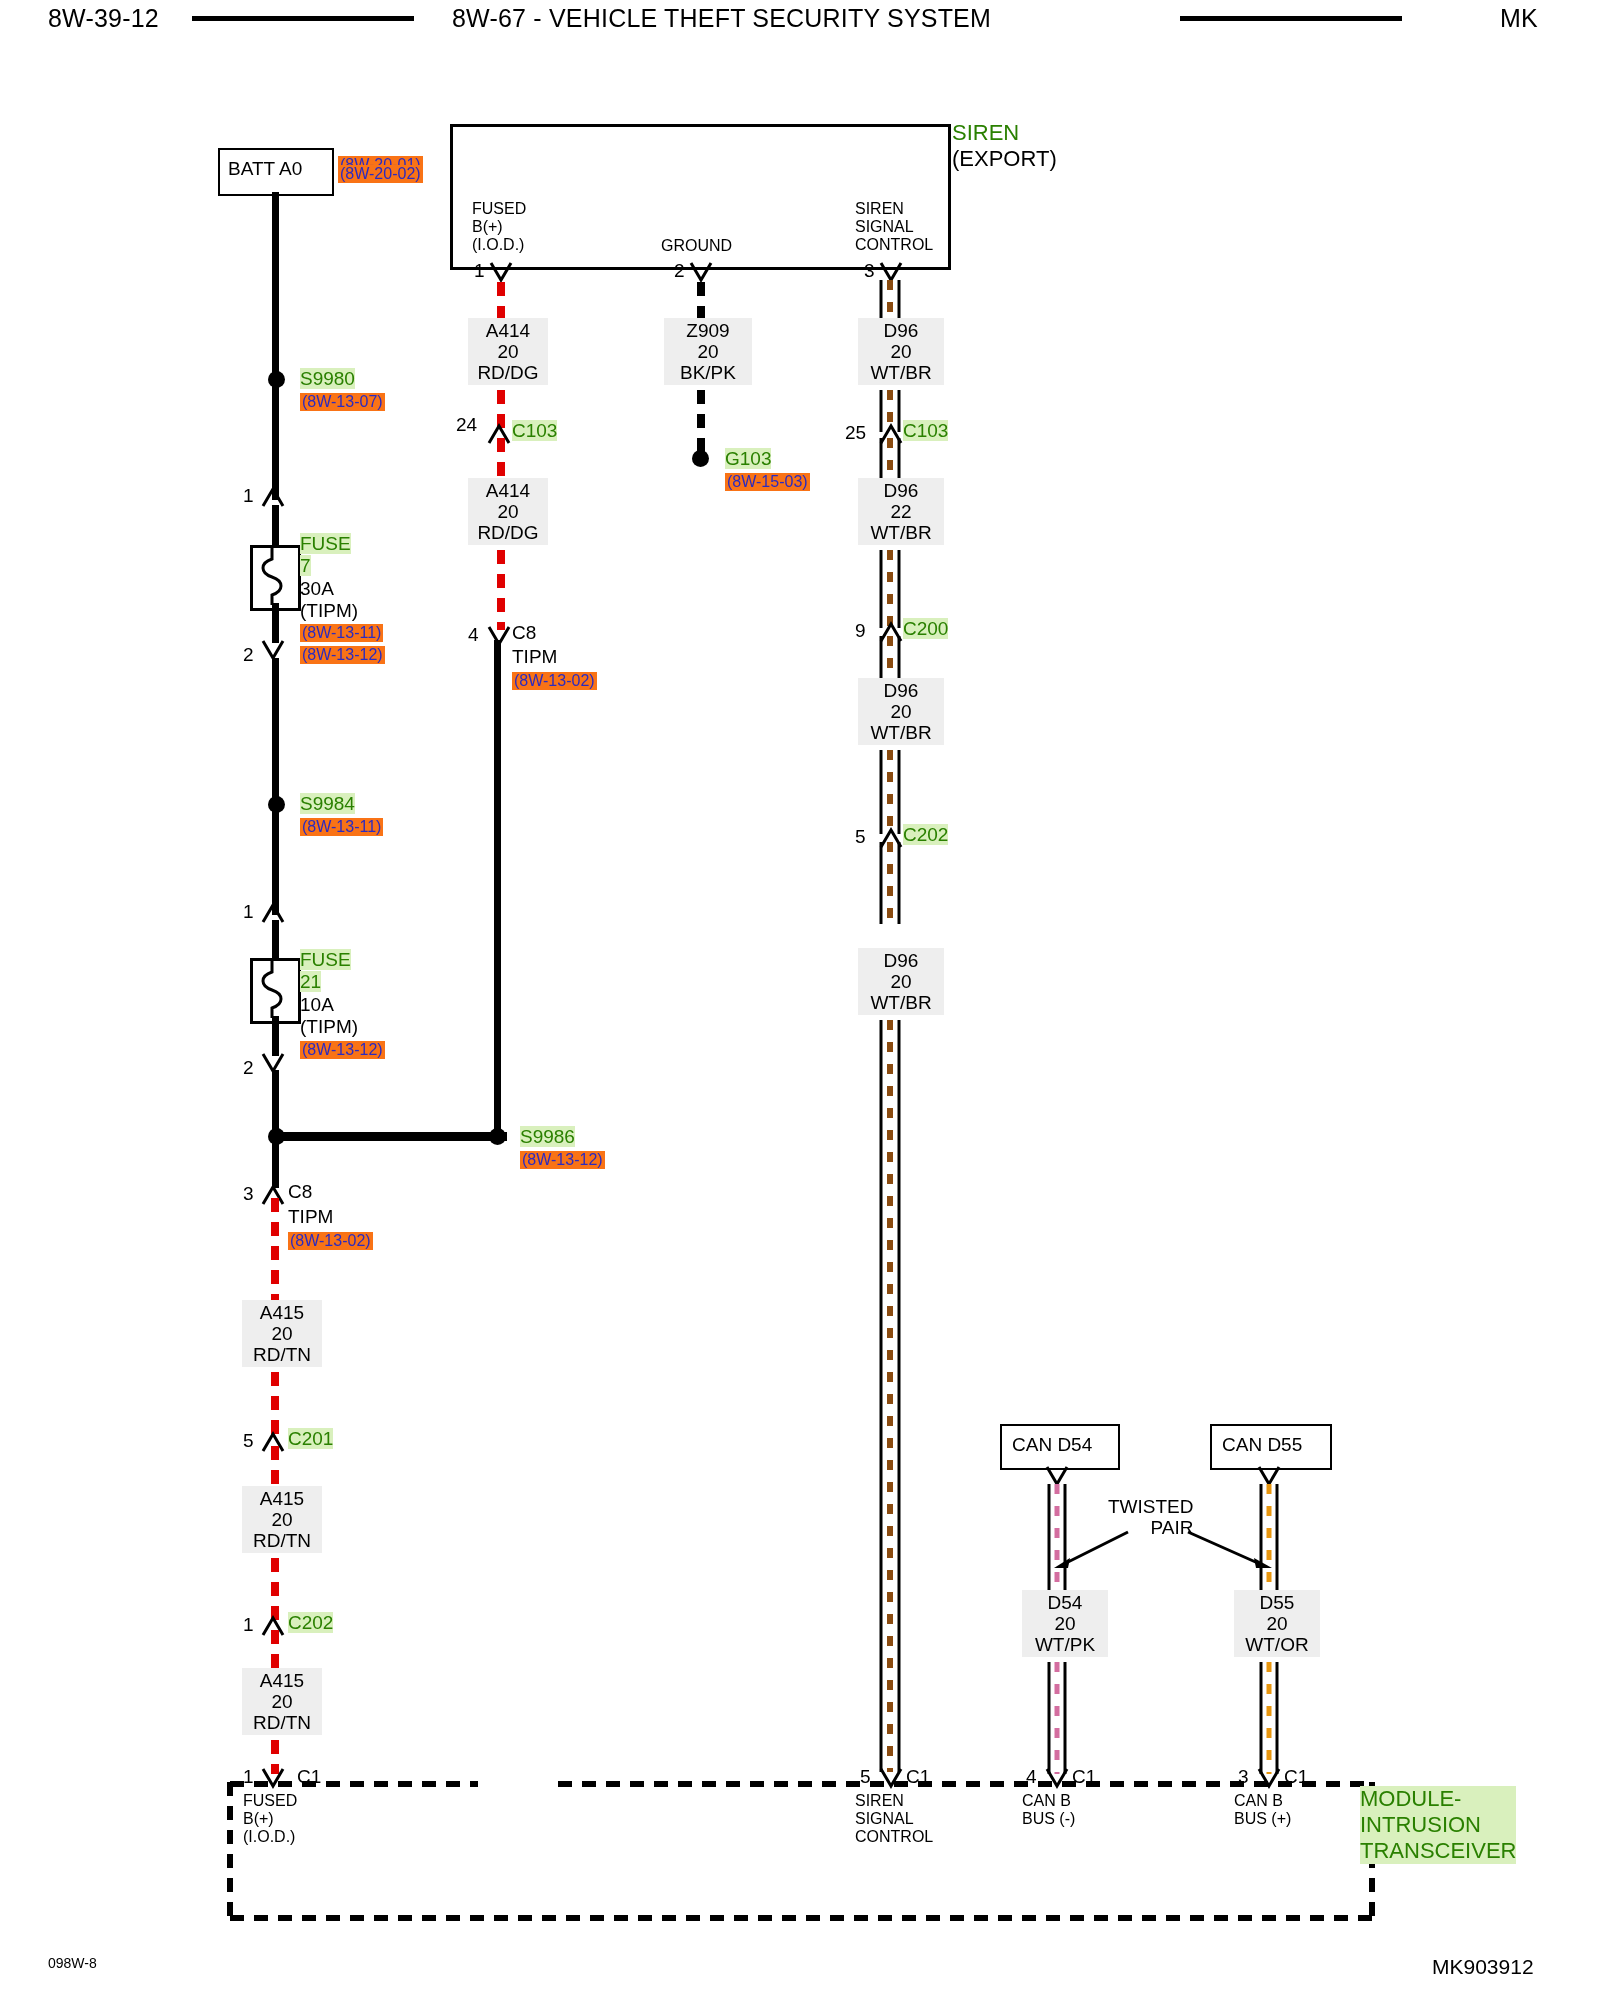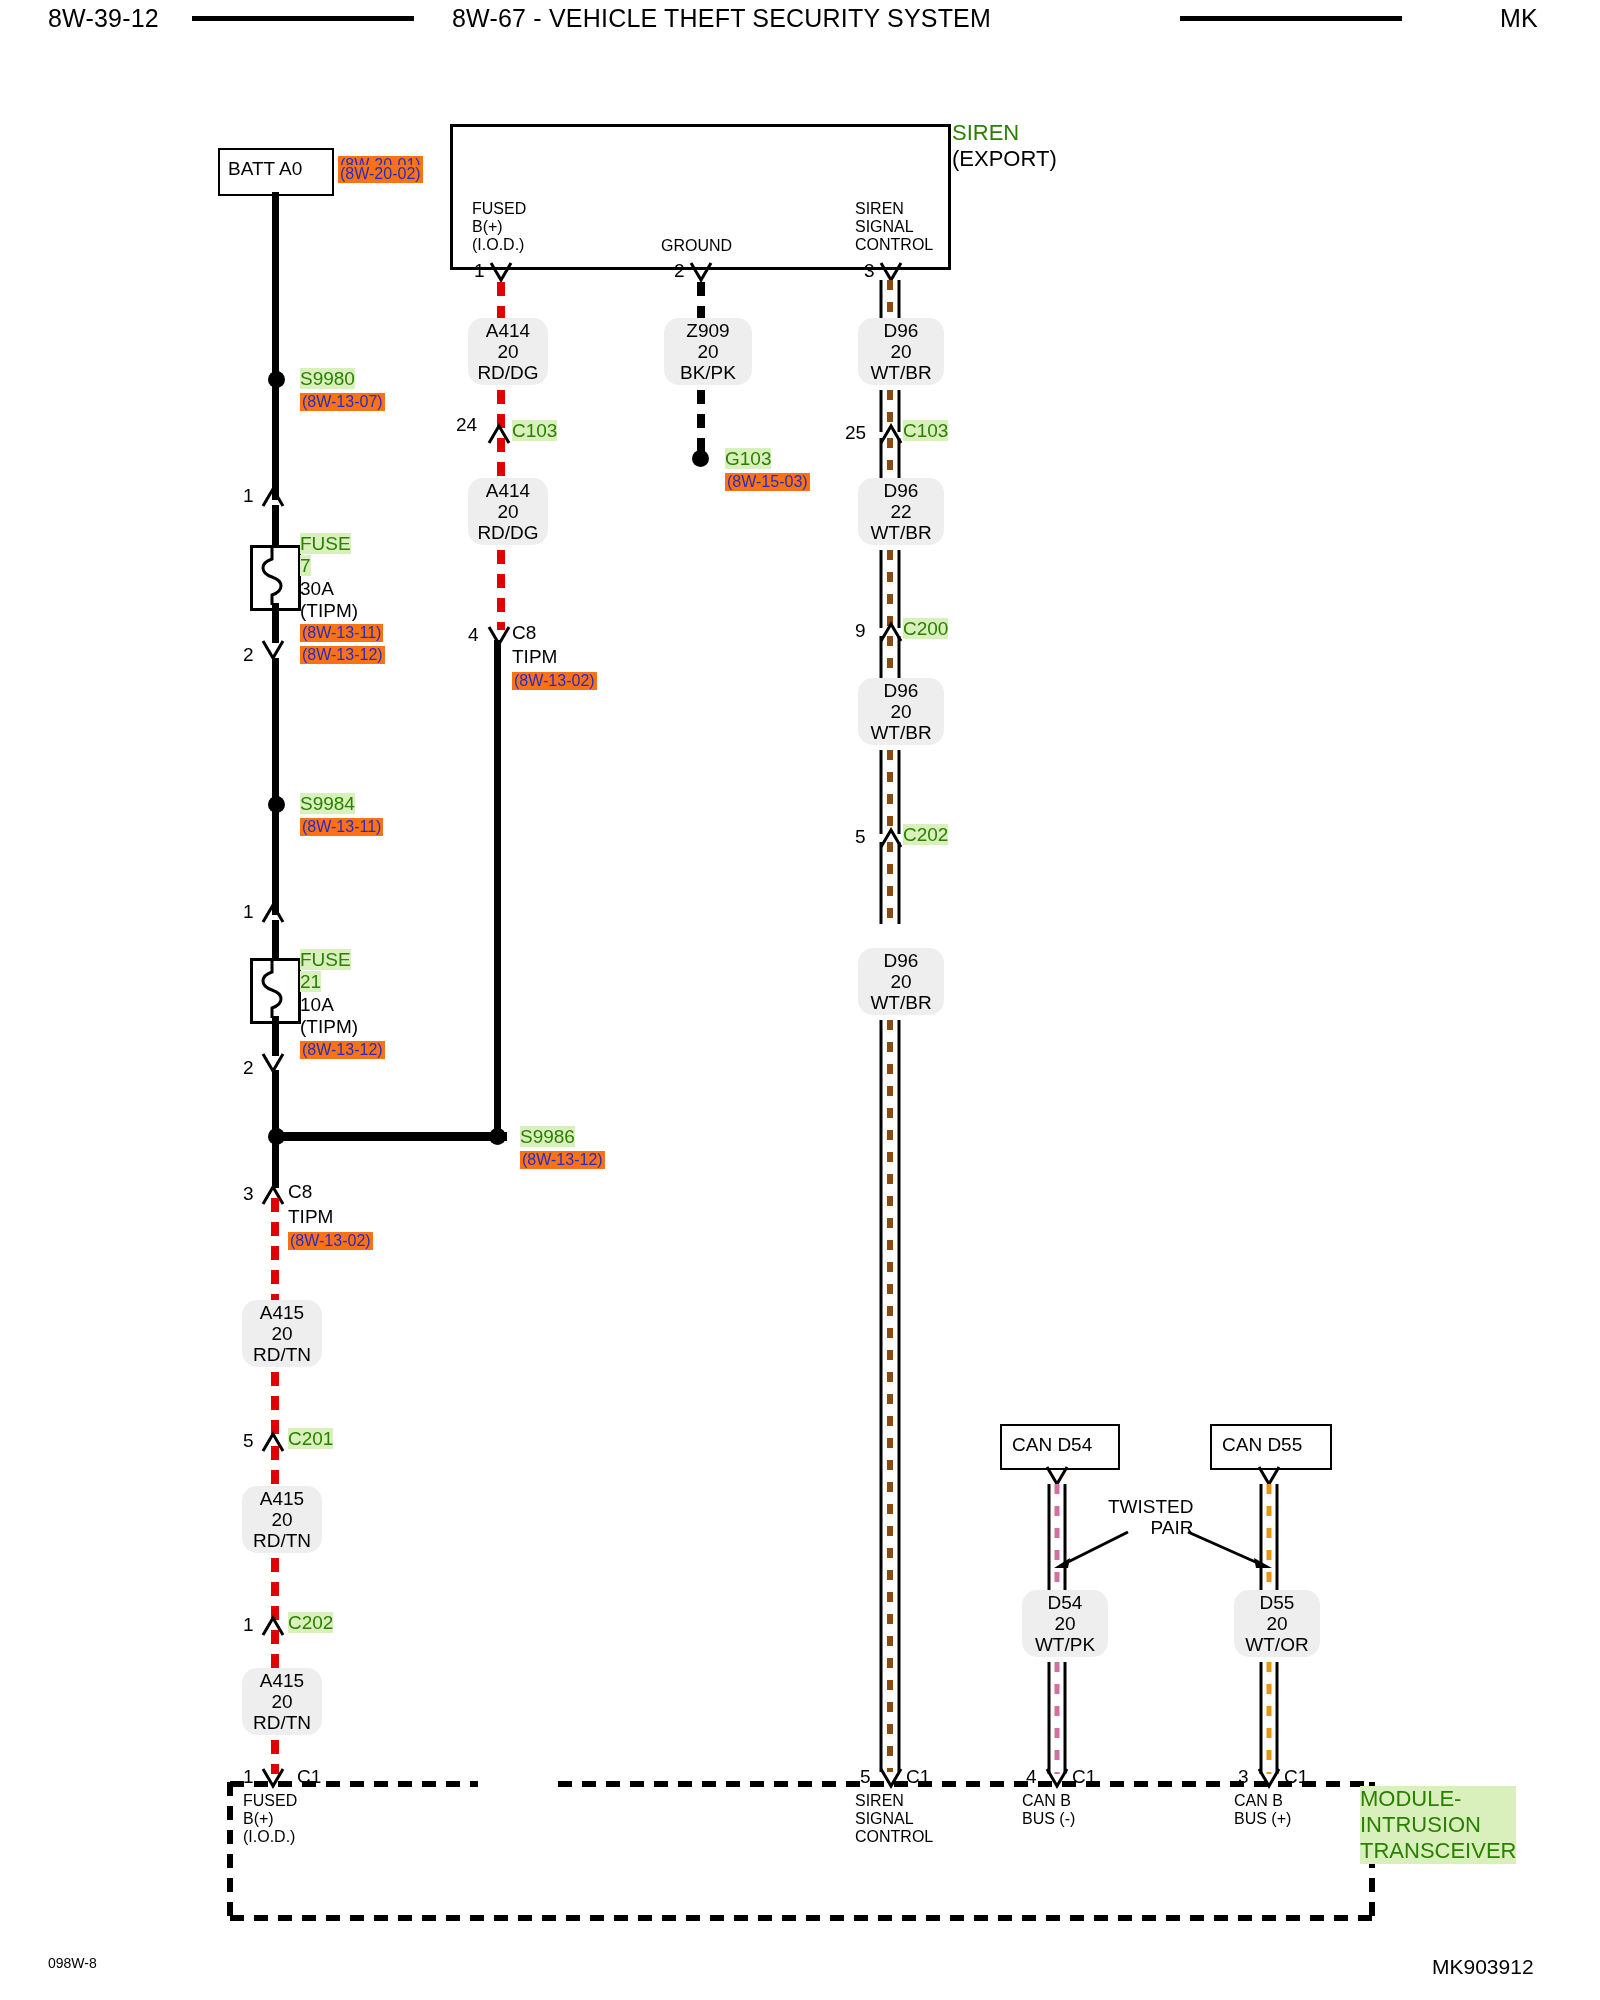--- a/index.html
+++ b/index.html
@@ -6,21 +6,21 @@
   body{width:1600px;height:2000px;position:relative;font-family:"Liberation Sans",sans-serif;color:#000;}
   .page{position:absolute;left:0;top:0;width:1600px;height:2000px;}
   .abs{position:absolute;}
   .hdr-txt{font-size:25px;letter-spacing:.2px;}
   .hdr-rule{position:absolute;height:5px;background:#000;}
   .lbl{font-size:19px;line-height:21px;white-space:pre;}
   .lbl-sm{font-size:16px;line-height:18px;white-space:pre;}
   .green{background:#d9f0bd;color:#2a8000;}
   .greentxt{color:#2a8000;}
   .blue{background:#f97316;color:#2b2bc0;font-size:16px;padding:0 2px;}
-  .wirebox{background:#eeeeee;text-align:center;font-size:19px;line-height:21px;padding:2px 4px;border-radius:15px;}
+  .wirebox{background:#eeeeee;text-align:center;font-size:19px;line-height:21px;padding:2px 4px;}
   .box{border:3px solid #000;background:#fff;}
   .thinbox{border:2px solid #000;background:#fff;}
   .wire-blk{position:absolute;width:7px;background:#000;}
   .dot{position:absolute;width:17px;height:17px;border-radius:50%;background:#000;}
   .pin{position:absolute;font-size:19px;}
   svg{position:absolute;overflow:visible;}
 </style>
 </head>
 <body>
 

